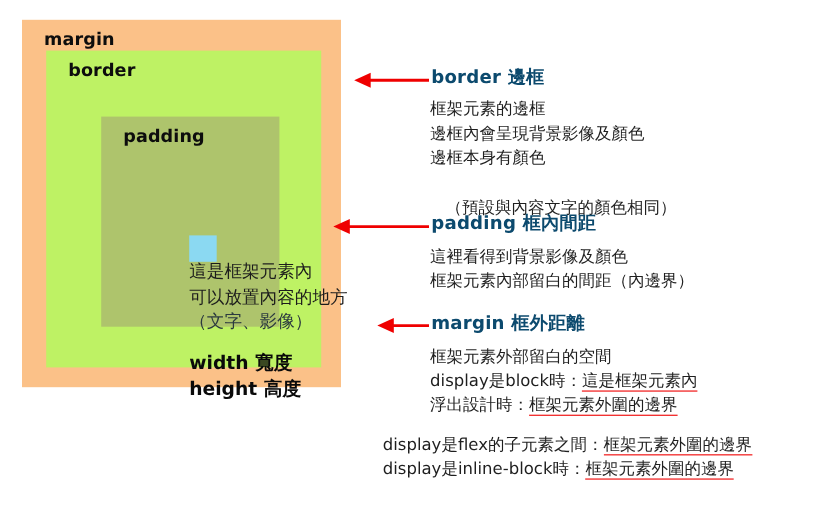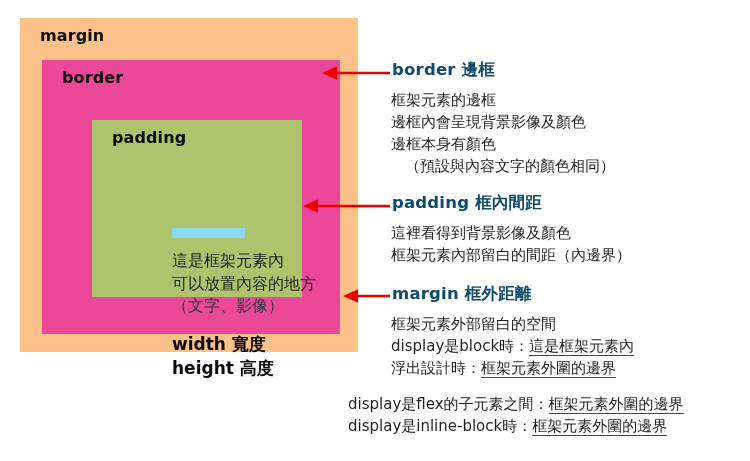--- a/index.html
+++ b/index.html
@@ -14,35 +14,34 @@
     overflow: hidden;
     font-family: "DejaVu Sans", "Liberation Sans", sans-serif;
     color: #1a1a1a;
   }
 
   
   #box-model-diagram {
     position: absolute;
     left: 20px;
     top: 18px;
-    width: 338px;
+    width: 290px;
     height: 334px;
   }
   .box-layer {
     position: absolute;
     box-sizing: border-box;
   }
   #margin-box {
     left: 0; top: 0; right: 0; bottom: 0;
     background: #fbc188;
   }
   #border-box {
     left: 22px; top: 28px; right: 18px; bottom: 18px;
-    background: #ec4899;
-    margin-top: 14px;
+    background: #bef264;
   }
   #padding-box {
     left: 50px; top: 60px; right: 38px; bottom: 37px;
     background: #aec46c;
     padding-left: 36px;
   }
   #content-box {
     left: 80px; top: 108px; right: 57px; bottom: 59px;
     background: #8bd9f2;
   }
@@ -98,21 +97,21 @@
     letter-spacing: 0.2px;
   }
   .annotation-body {
     position: absolute;
     color: #1f1f1f;
     font-size: 15px;
     line-height: 1.47;
     white-space: nowrap;
   }
   .annotation-body .ln { display: block; }
-  .annotation-body .indent { padding-left: 14px; }
+  .annotation-body .indent { padding-left: 14px; margin-top: 24px; }
   .underline-red {
     border-bottom: 1.6px solid #ef0000;
     padding-bottom: 0px;
   }
 
   #border-heading { left: 392px; top: 59px; }
   #border-body    { left: 391px; top: 89px; font-family: Liberation Serif, serif; }
 
   #padding-heading { left: 392px; top: 192px; }
   #padding-body    { left: 391px; top: 222px; }

